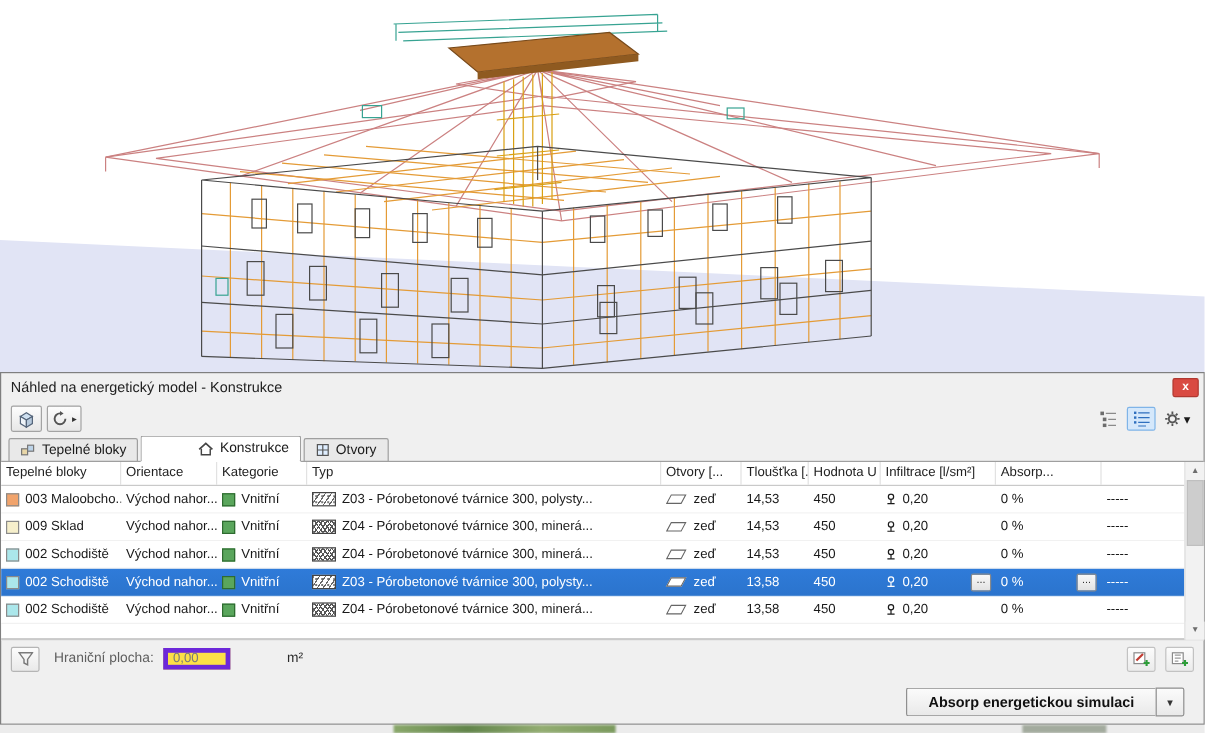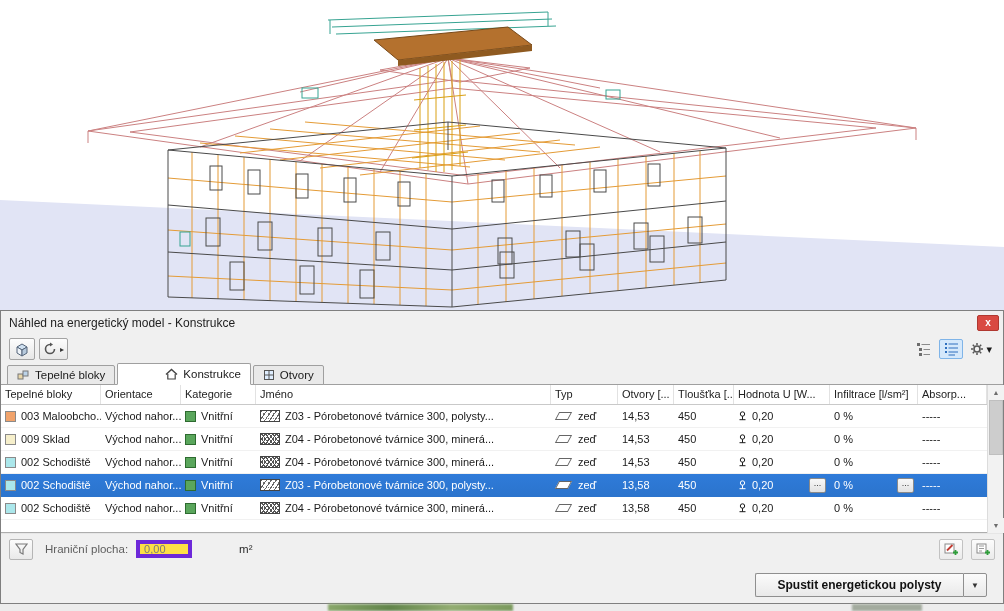--- a/index.html
+++ b/index.html
@@ -297,21 +297,20 @@
     </div>
   </div>
 
   <div class="listwrap">
     <div class="gridarea">
 
       <div class="grid thead">
         <div class="th">Tepelné bloky</div>
         <div class="th">Orientace</div>
         <div class="th">Kategorie</div>
-        <div class="th">Jméno</div>
         <div class="th">Typ</div>
         <div class="th">Otvory [...</div>
         <div class="th">Tloušťka [...</div>
         <div class="th">Hodnota U [W...</div>
         <div class="th">Infiltrace [l/sm²]</div>
         <div class="th">Absorp...</div>
       </div>
 
       <div class="grid trow">
         <div class="td">
@@ -508,21 +507,21 @@
         <line x1="3" y1="4" x2="8" y2="4" stroke="#9a9a9a"></line>
         <line x1="3" y1="6.5" x2="8" y2="6.5" stroke="#9a9a9a"></line>
         <line x1="3" y1="9" x2="6" y2="9" stroke="#9a9a9a"></line>
         <path d="M11.5,8 V13 M9,10.5 H14" stroke="#2e9e3a" stroke-width="1.8"></path>
       </svg>
     </div>
   </div>
 
   <div class="actionbar">
     <div class="runwrap">
-      <div class="run-btn">Spustit energetickou polysty</div>
+      <div class="run-btn">Absorp energetickou simulaci</div>
       <div class="run-drop">▼</div>
     </div>
   </div>
 </div>
 
 <div class="sliver">
   <div class="g1"></div>
   <div class="g2"></div>
 </div>
 

